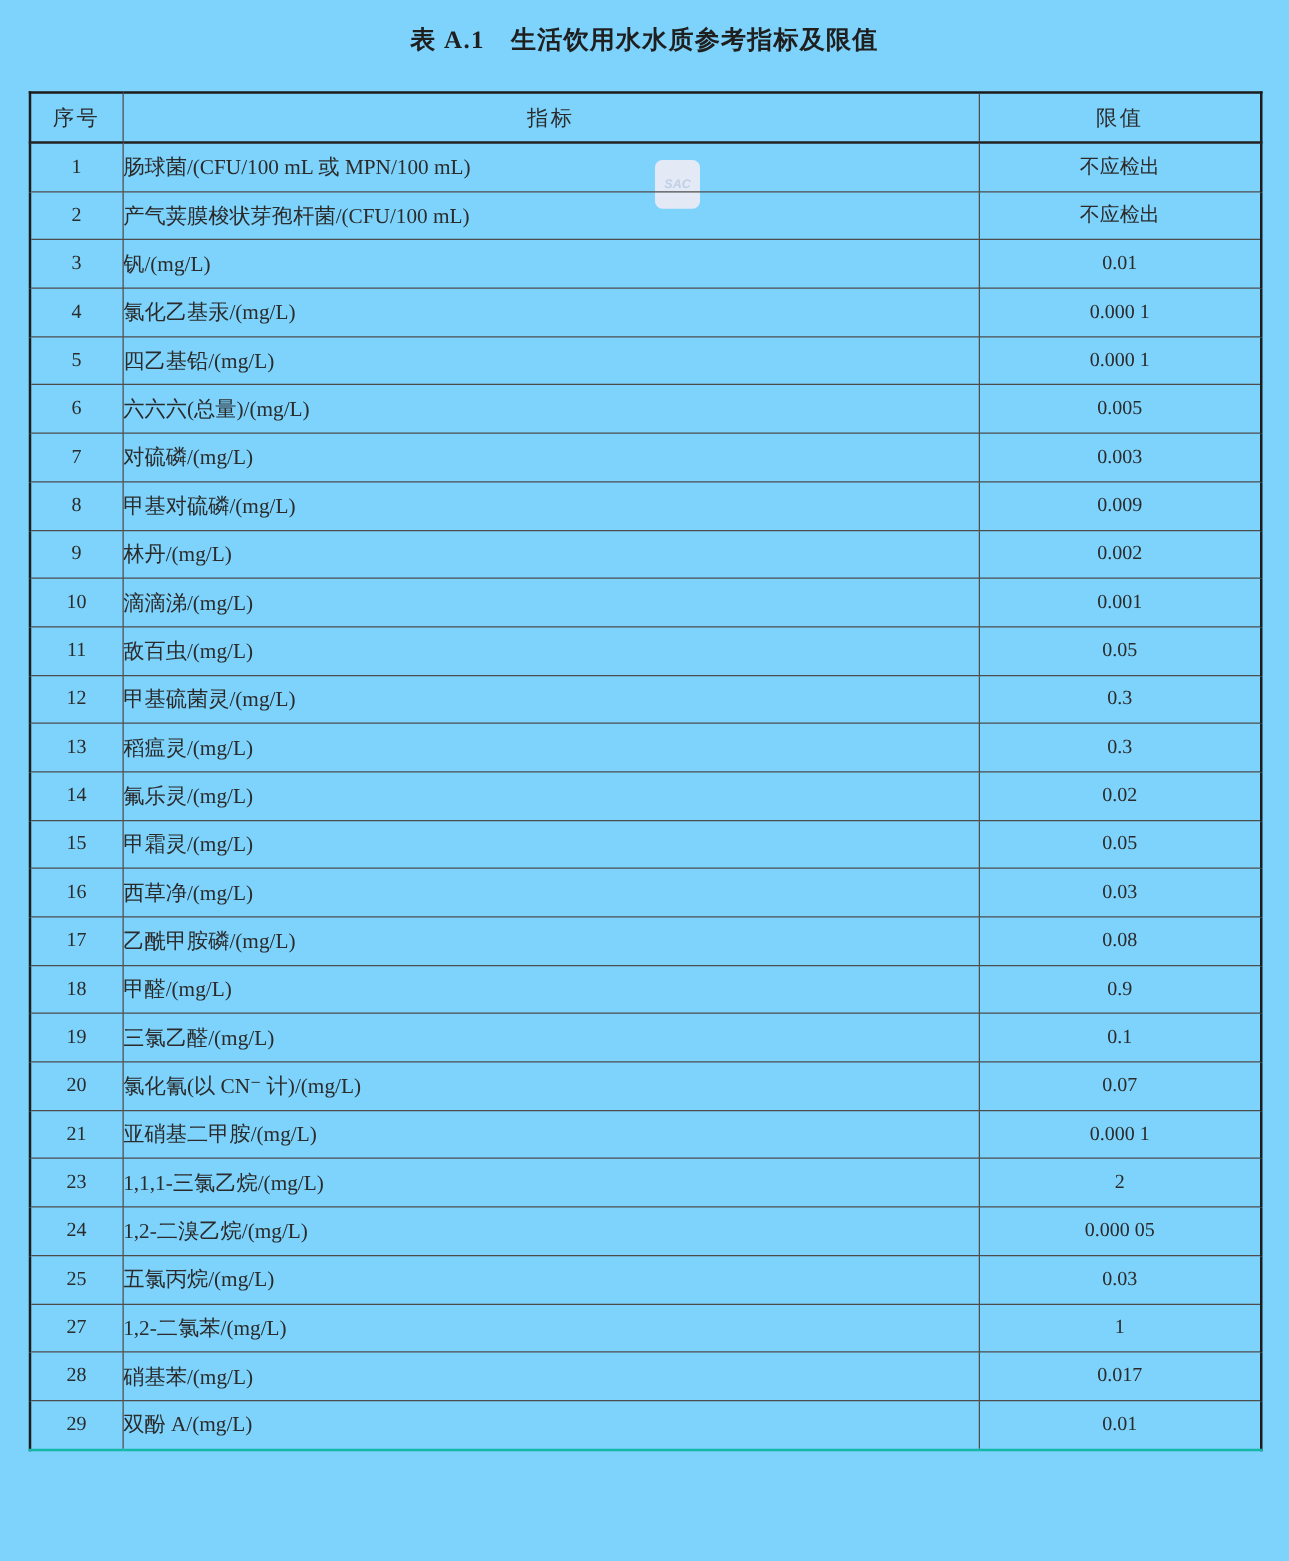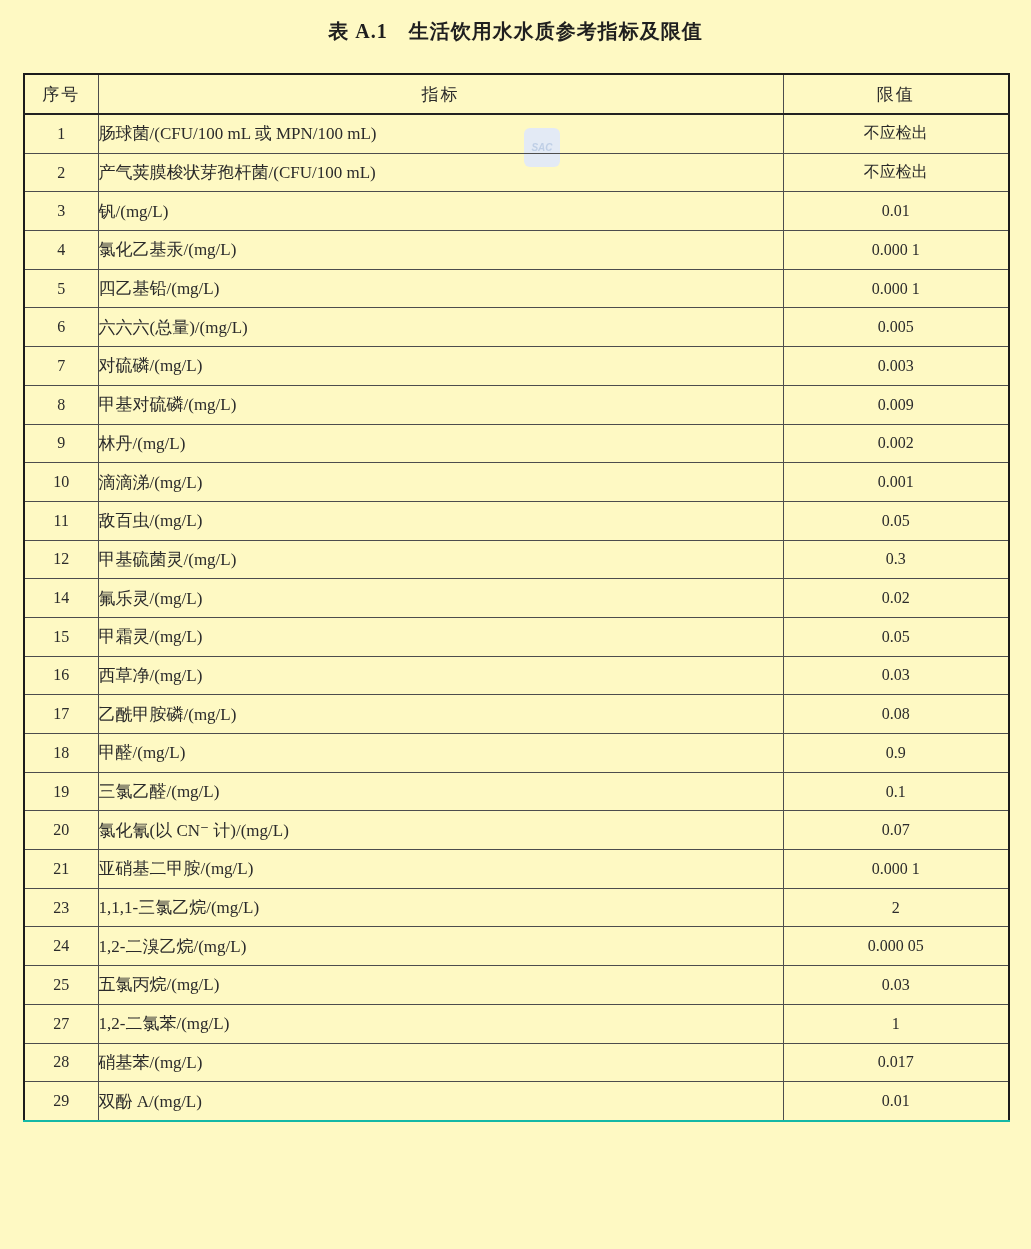--- a/index.html
+++ b/index.html
@@ -4,21 +4,21 @@
 <style>
   html, body {
     margin: 0;
     padding: 0;
     background: #ffffff;
   }
   .page {
     position: relative;
     width: 1031px;
     height: 1249px;
-    background: #fef9c3;
+    background: #7dd3fc;
     overflow: hidden;
     font-family: "Liberation Serif", "DejaVu Serif", serif;
     color: #2b2b2b;
   }
   .doc-title {
     position: absolute;
     top: 18px;
     left: 0;
     width: 100%;
     text-align: center;
@@ -178,20 +178,25 @@
           <td class="cell-no">11</td>
           <td class="cell-indicator">敌百虫/(mg/L)</td>
           <td class="cell-limit">0.05</td>
         </tr>
         <tr>
           <td class="cell-no">12</td>
           <td class="cell-indicator">甲基硫菌灵/(mg/L)</td>
           <td class="cell-limit">0.3</td>
         </tr>
         <tr>
+          <td class="cell-no">13</td>
+          <td class="cell-indicator">稻瘟灵/(mg/L)</td>
+          <td class="cell-limit">0.3</td>
+        </tr>
+        <tr>
           <td class="cell-no">14</td>
           <td class="cell-indicator">氟乐灵/(mg/L)</td>
           <td class="cell-limit">0.02</td>
         </tr>
         <tr>
           <td class="cell-no">15</td>
           <td class="cell-indicator">甲霜灵/(mg/L)</td>
           <td class="cell-limit">0.05</td>
         </tr>
         <tr>

